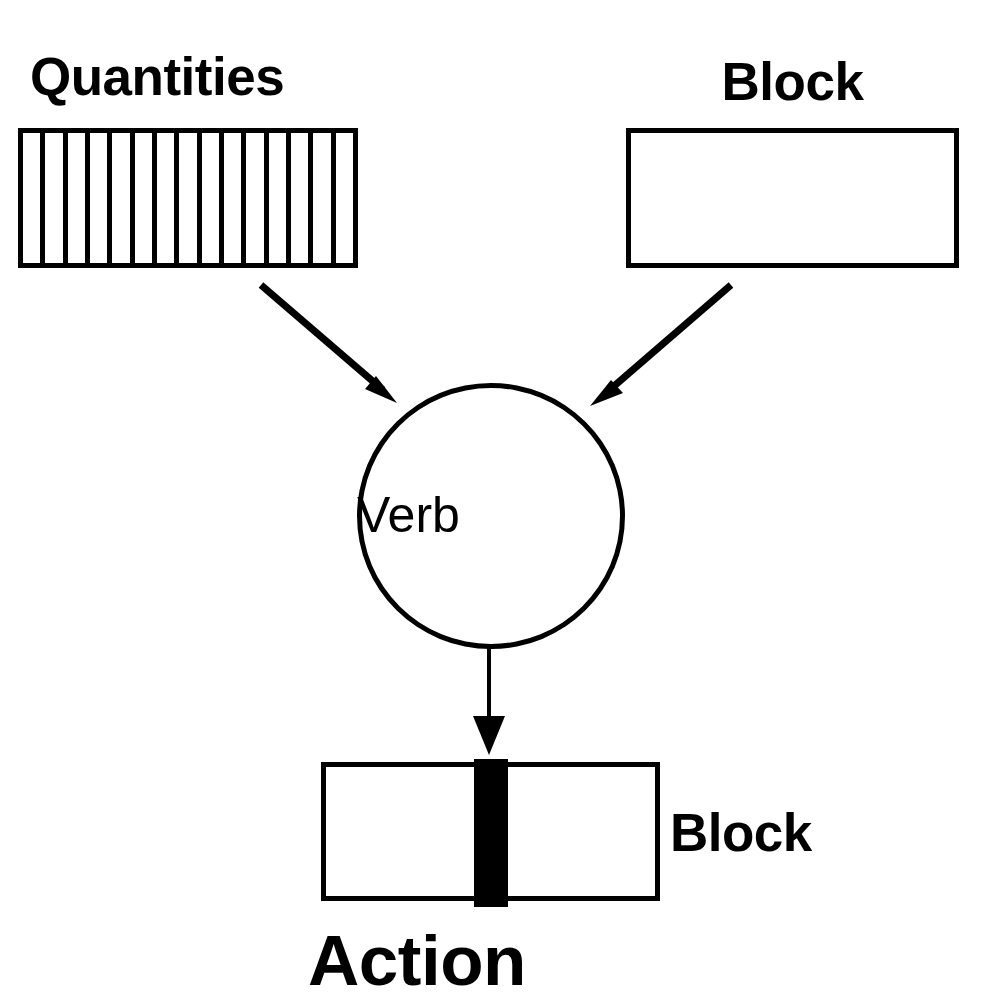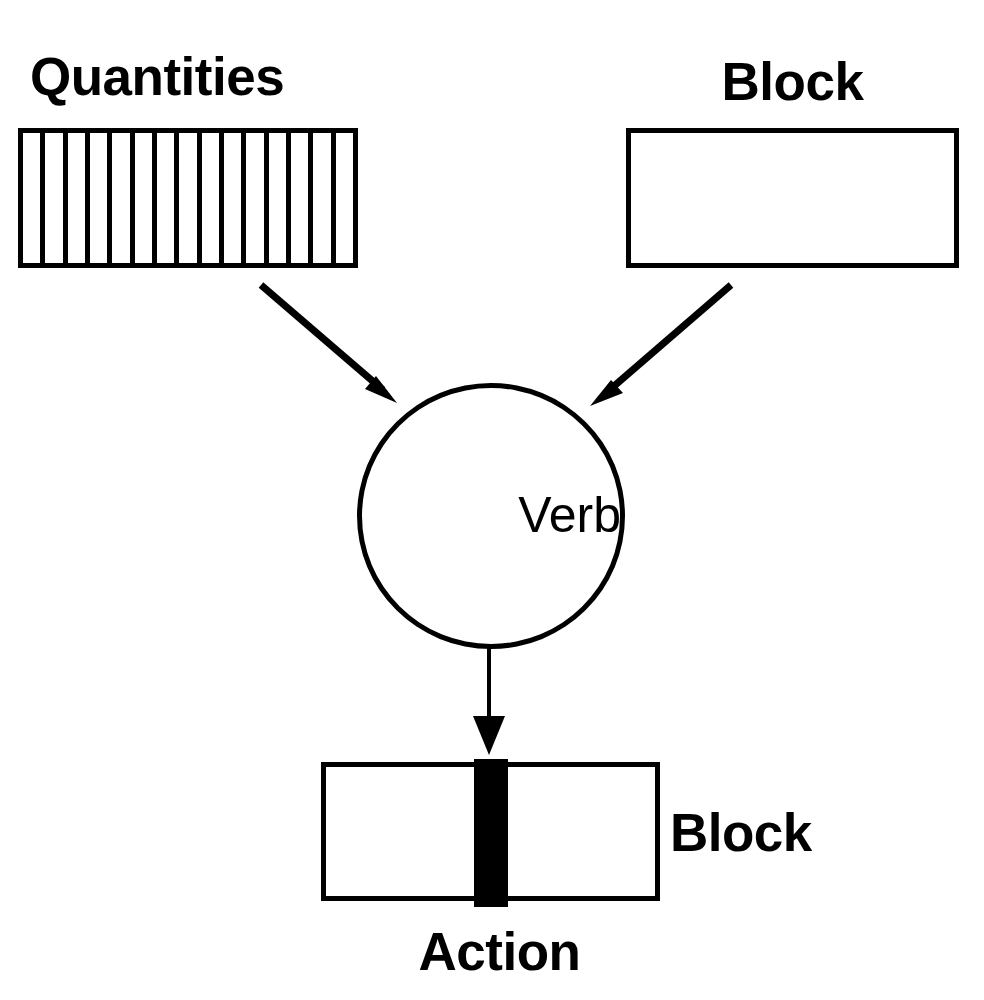--- a/index.html
+++ b/index.html
@@ -41,32 +41,32 @@
     width: 333px;
     text-align: center;
     font-size: 53px;
   }
   #label-block-bottom {
     left: 670px;
     top: 806px;
     font-size: 53px;
   }
   #label-action {
-    left: 330px;
+    left: 308px;
     top: 925px;
     width: 339px;
-    text-align: center;
-    font-size: 53px;
+    text-align: left;
+    font-size: 71px;
   }
   #label-verb {
     position: absolute;
     left: 357px;
     top: 490px;
     width: 264px;
-    text-align: right;
+    text-align: left;
     font-size: 50px;
     color: #000000;
     font-family: "Liberation Sans", sans-serif;
     line-height: 1;
   }
 
   
   #quantities-box {
     position: absolute;
     left: 18px;

